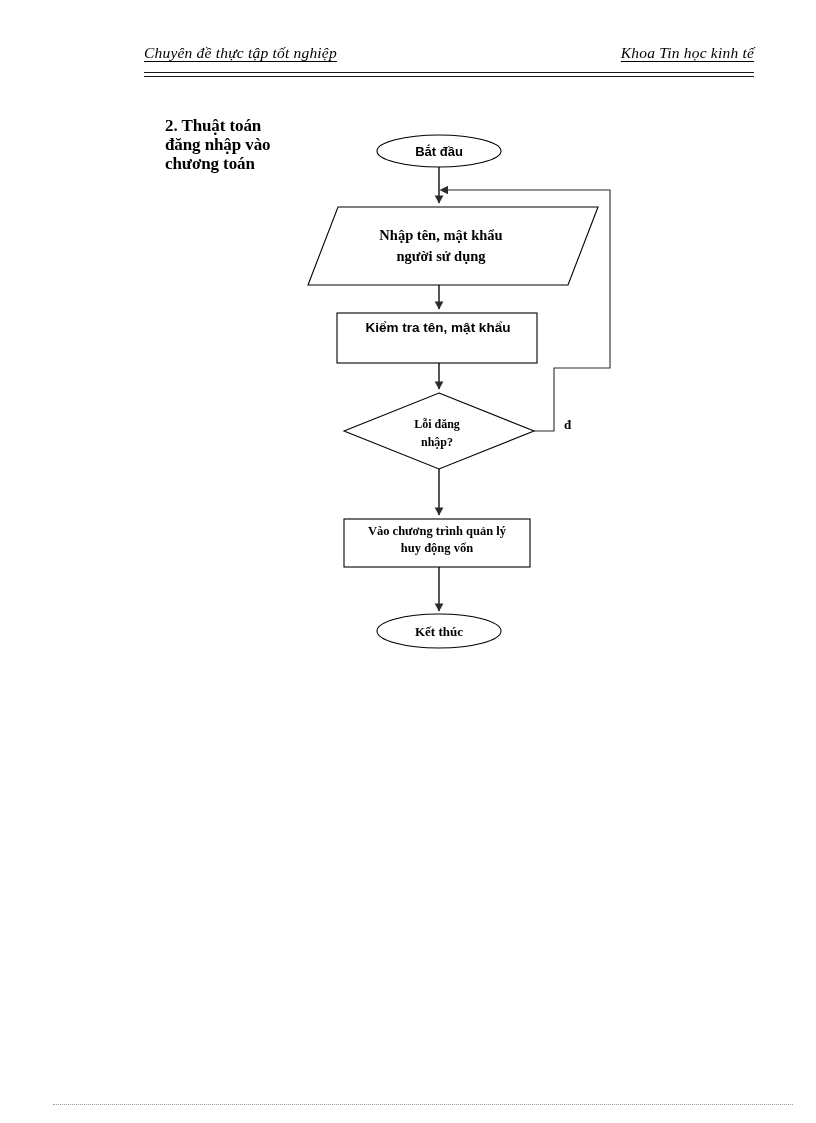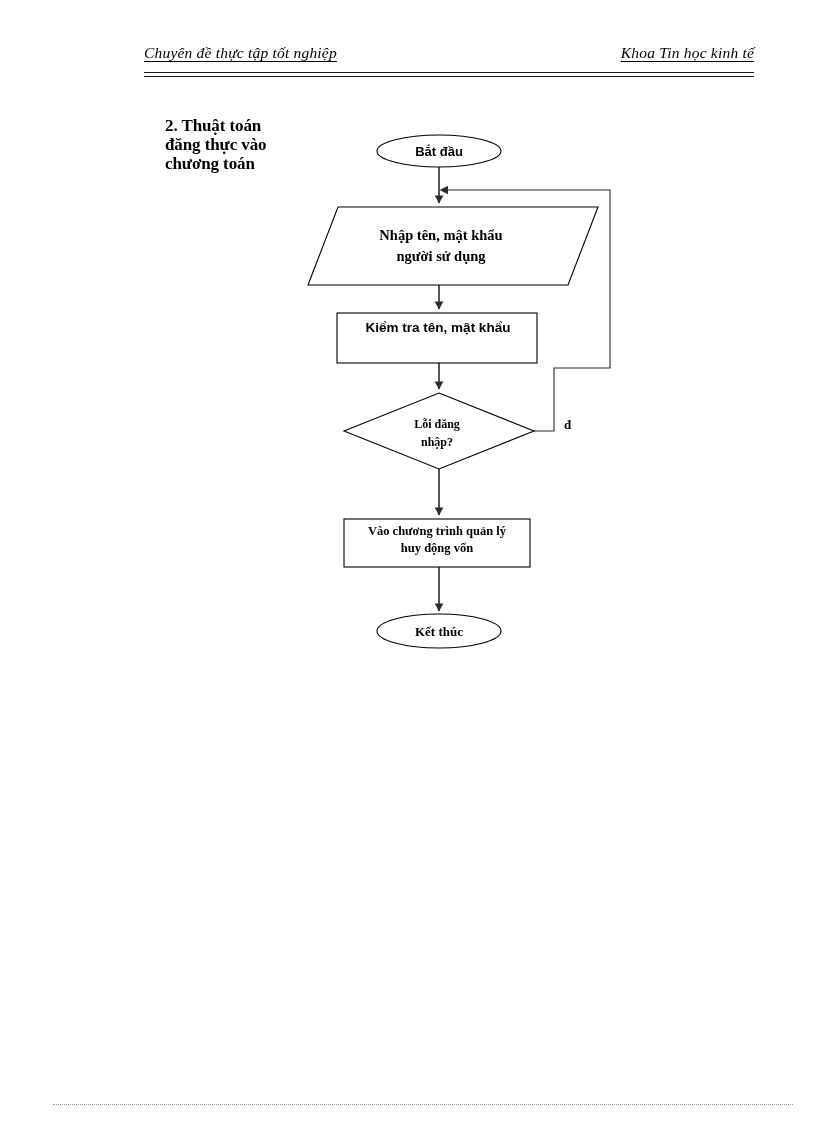--- a/index.html
+++ b/index.html
@@ -131,21 +131,21 @@
 <div class="page">
 
   <div class="header">
     <div class="header-left">Chuyên đề thực tập tốt nghiệp</div>
     <div class="header-right">Khoa Tin học kinh tế</div>
   </div>
   <div class="header-rule"></div>
 
   <div class="section-title">
     <span class="tline">2. Thuật toán</span>
-    <span class="tline">đăng thực vào</span>
+    <span class="tline">đăng nhập vào</span>
     <span class="tline">chương toán</span>
   </div>
 
   <div class="flow">
     <svg width="816" height="700" viewBox="0 0 816 700" xmlns="http://www.w3.org/2000/svg">
       <defs>
         <marker id="arrowDown" markerWidth="10" markerHeight="9" refX="4.6" refY="8" orient="0" markerUnits="userSpaceOnUse">
           <path d="M0.3,0.5 L9,0.5 L4.65,8.4 Z" fill="#2b2b2b"></path>
         </marker>
         <marker id="arrowLeft" markerWidth="10" markerHeight="9" refX="8" refY="4.5" orient="0" markerUnits="userSpaceOnUse">

